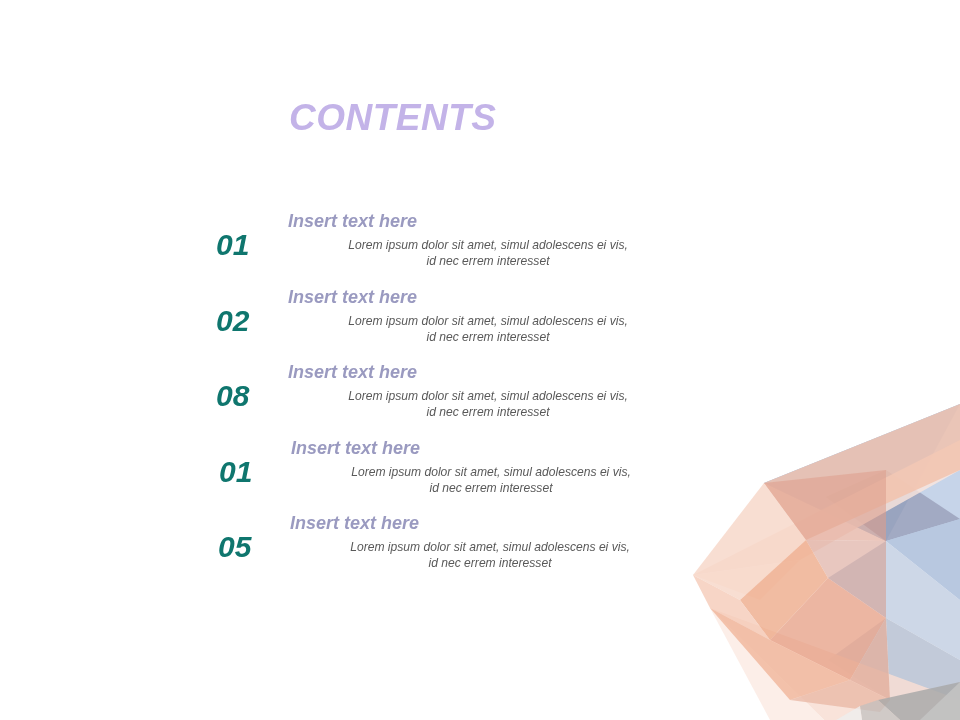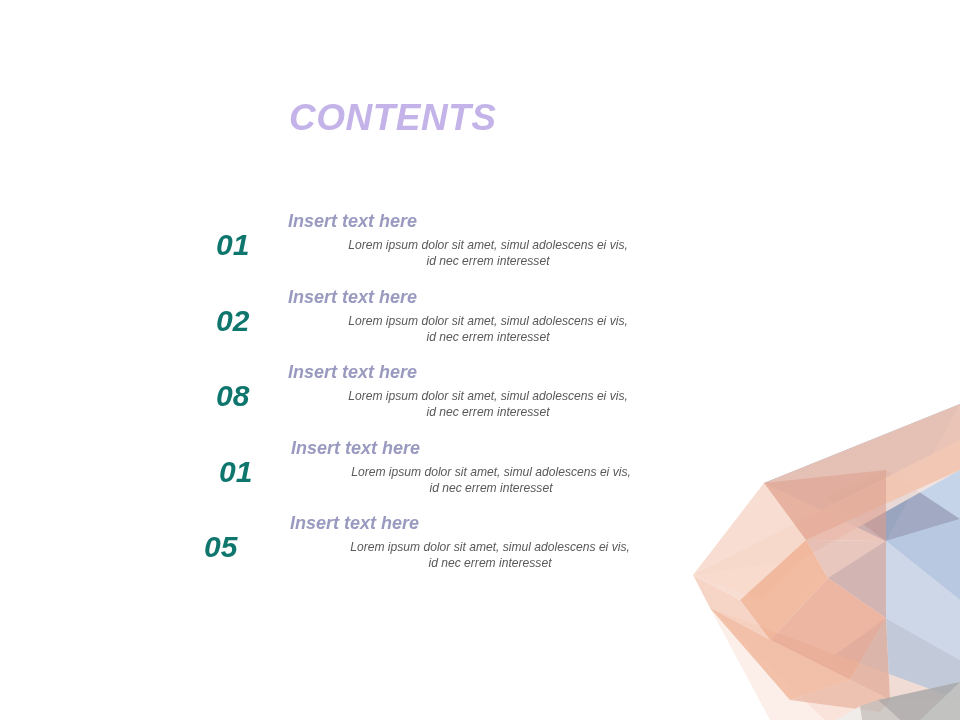--- a/index.html
+++ b/index.html
@@ -89,21 +89,21 @@
     font-weight: normal;
     color: #595959;
     line-height: 1.35;
     white-space: pre-line;
     text-align: center;
   }
 
   
   .contents-item.shift-a .item-number { left: 219px; }
   .contents-item.shift-a .item-body   { left: 291px; }
-  .contents-item.shift-b .item-number { left: 204px; }
+  .contents-item.shift-b .item-number { left: 218px; }
   .contents-item.shift-b .item-body   { left: 290px; }
 </style>
 </head>
 <body>
 
 <div id="slide">
 
   <svg id="decor" viewBox="0 0 960 720" width="960" height="720" xmlns="http://www.w3.org/2000/svg" aria-hidden="true">
 
     <g>

